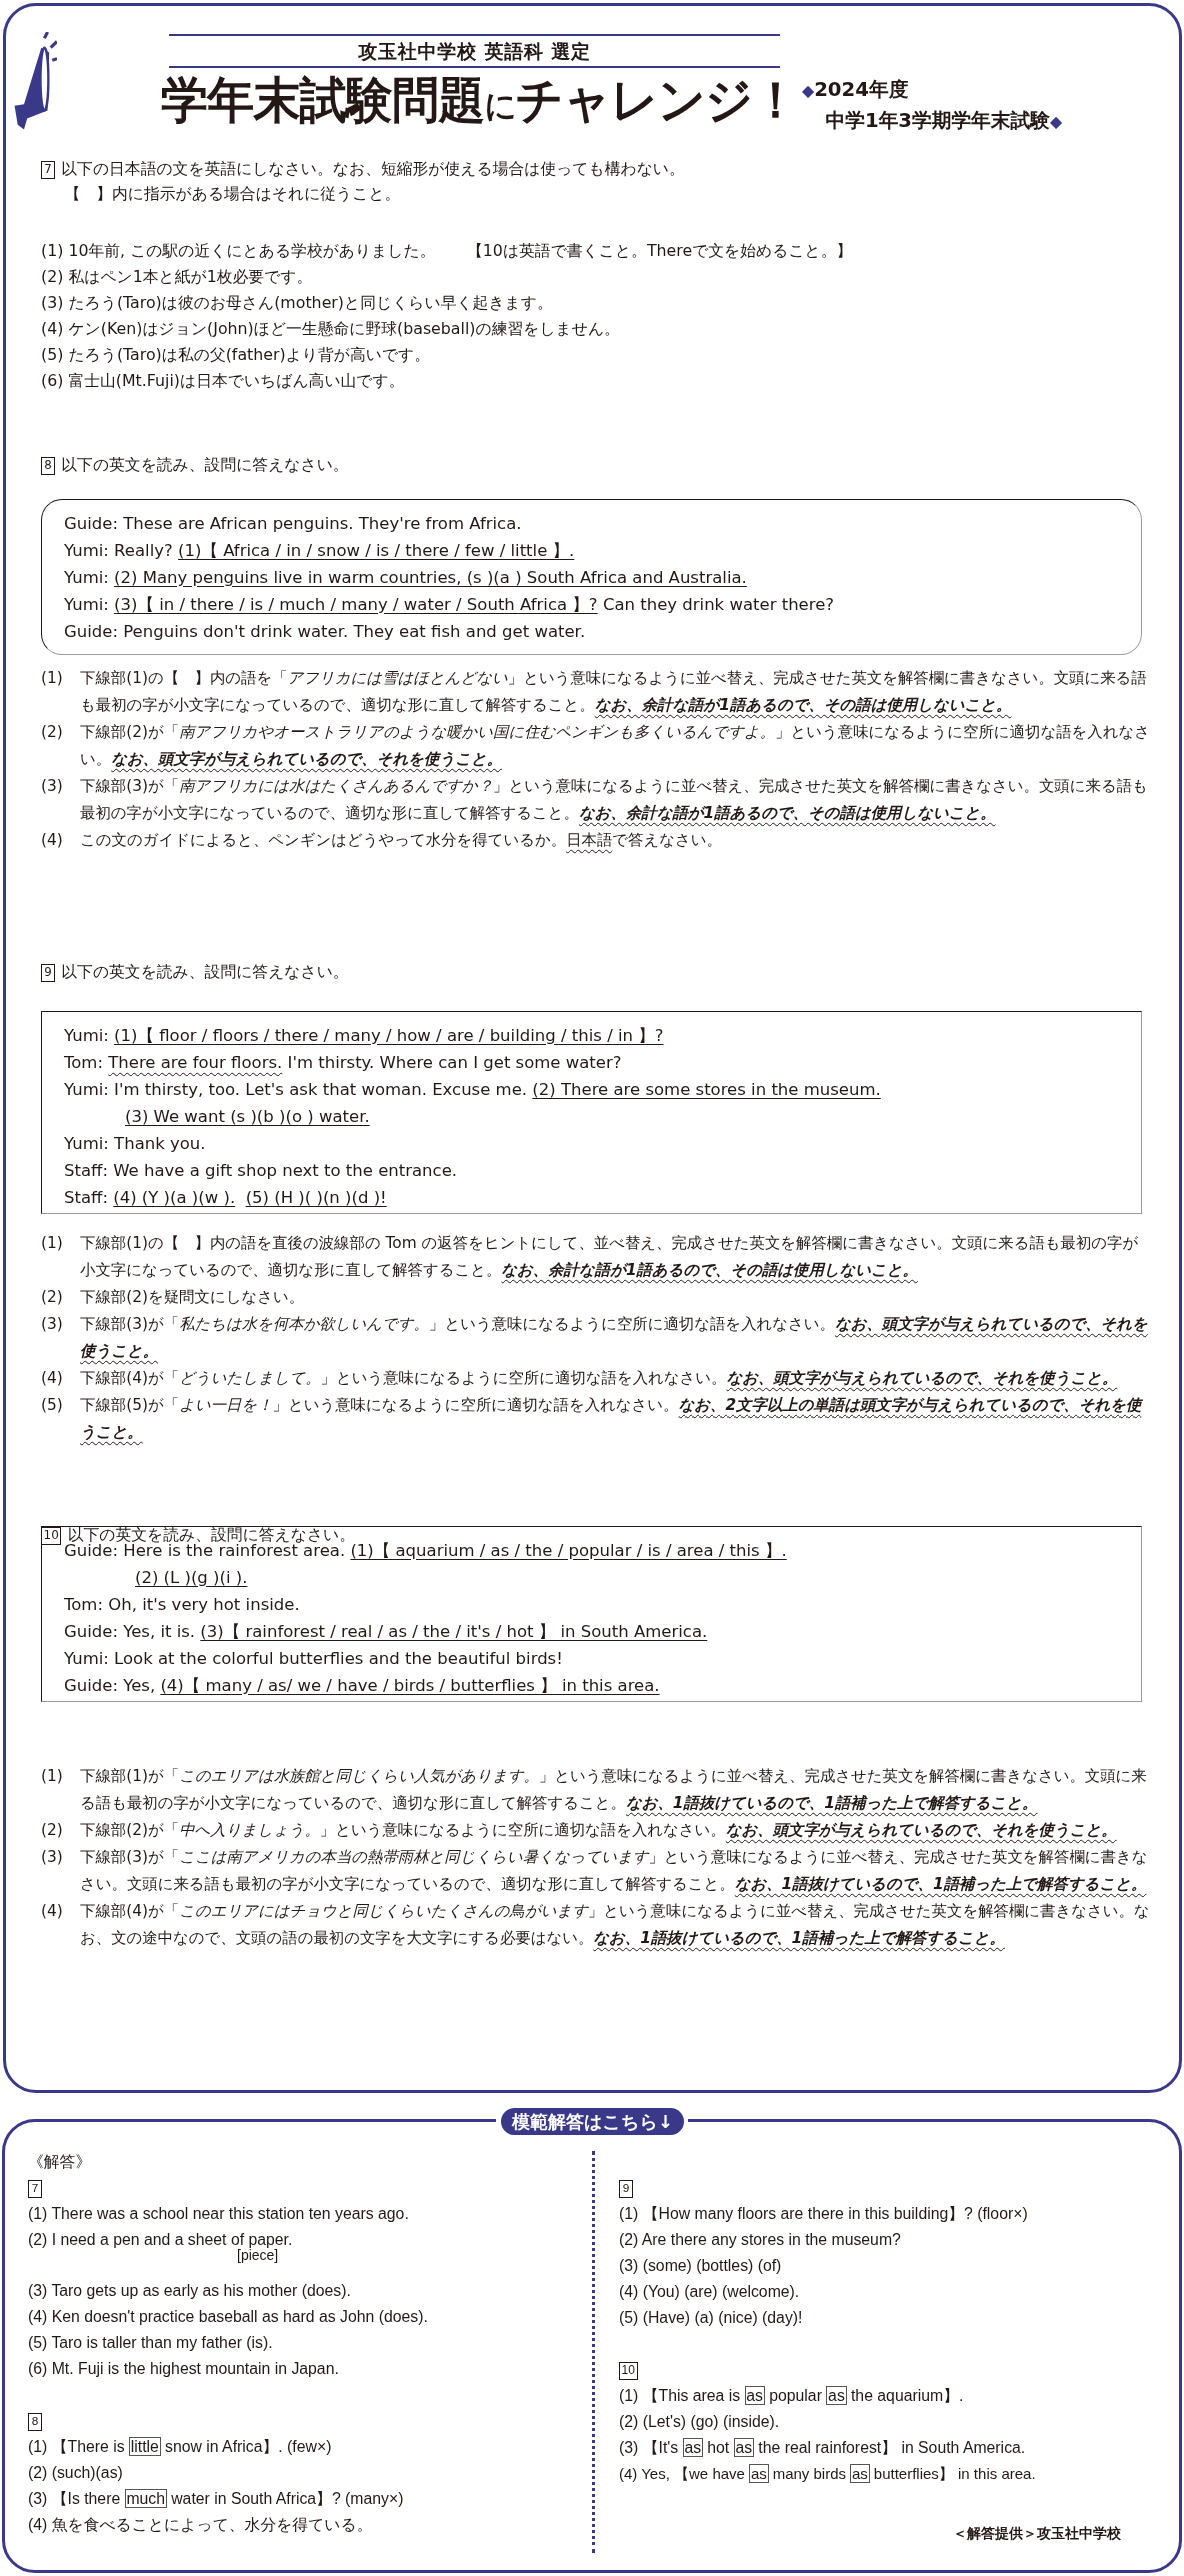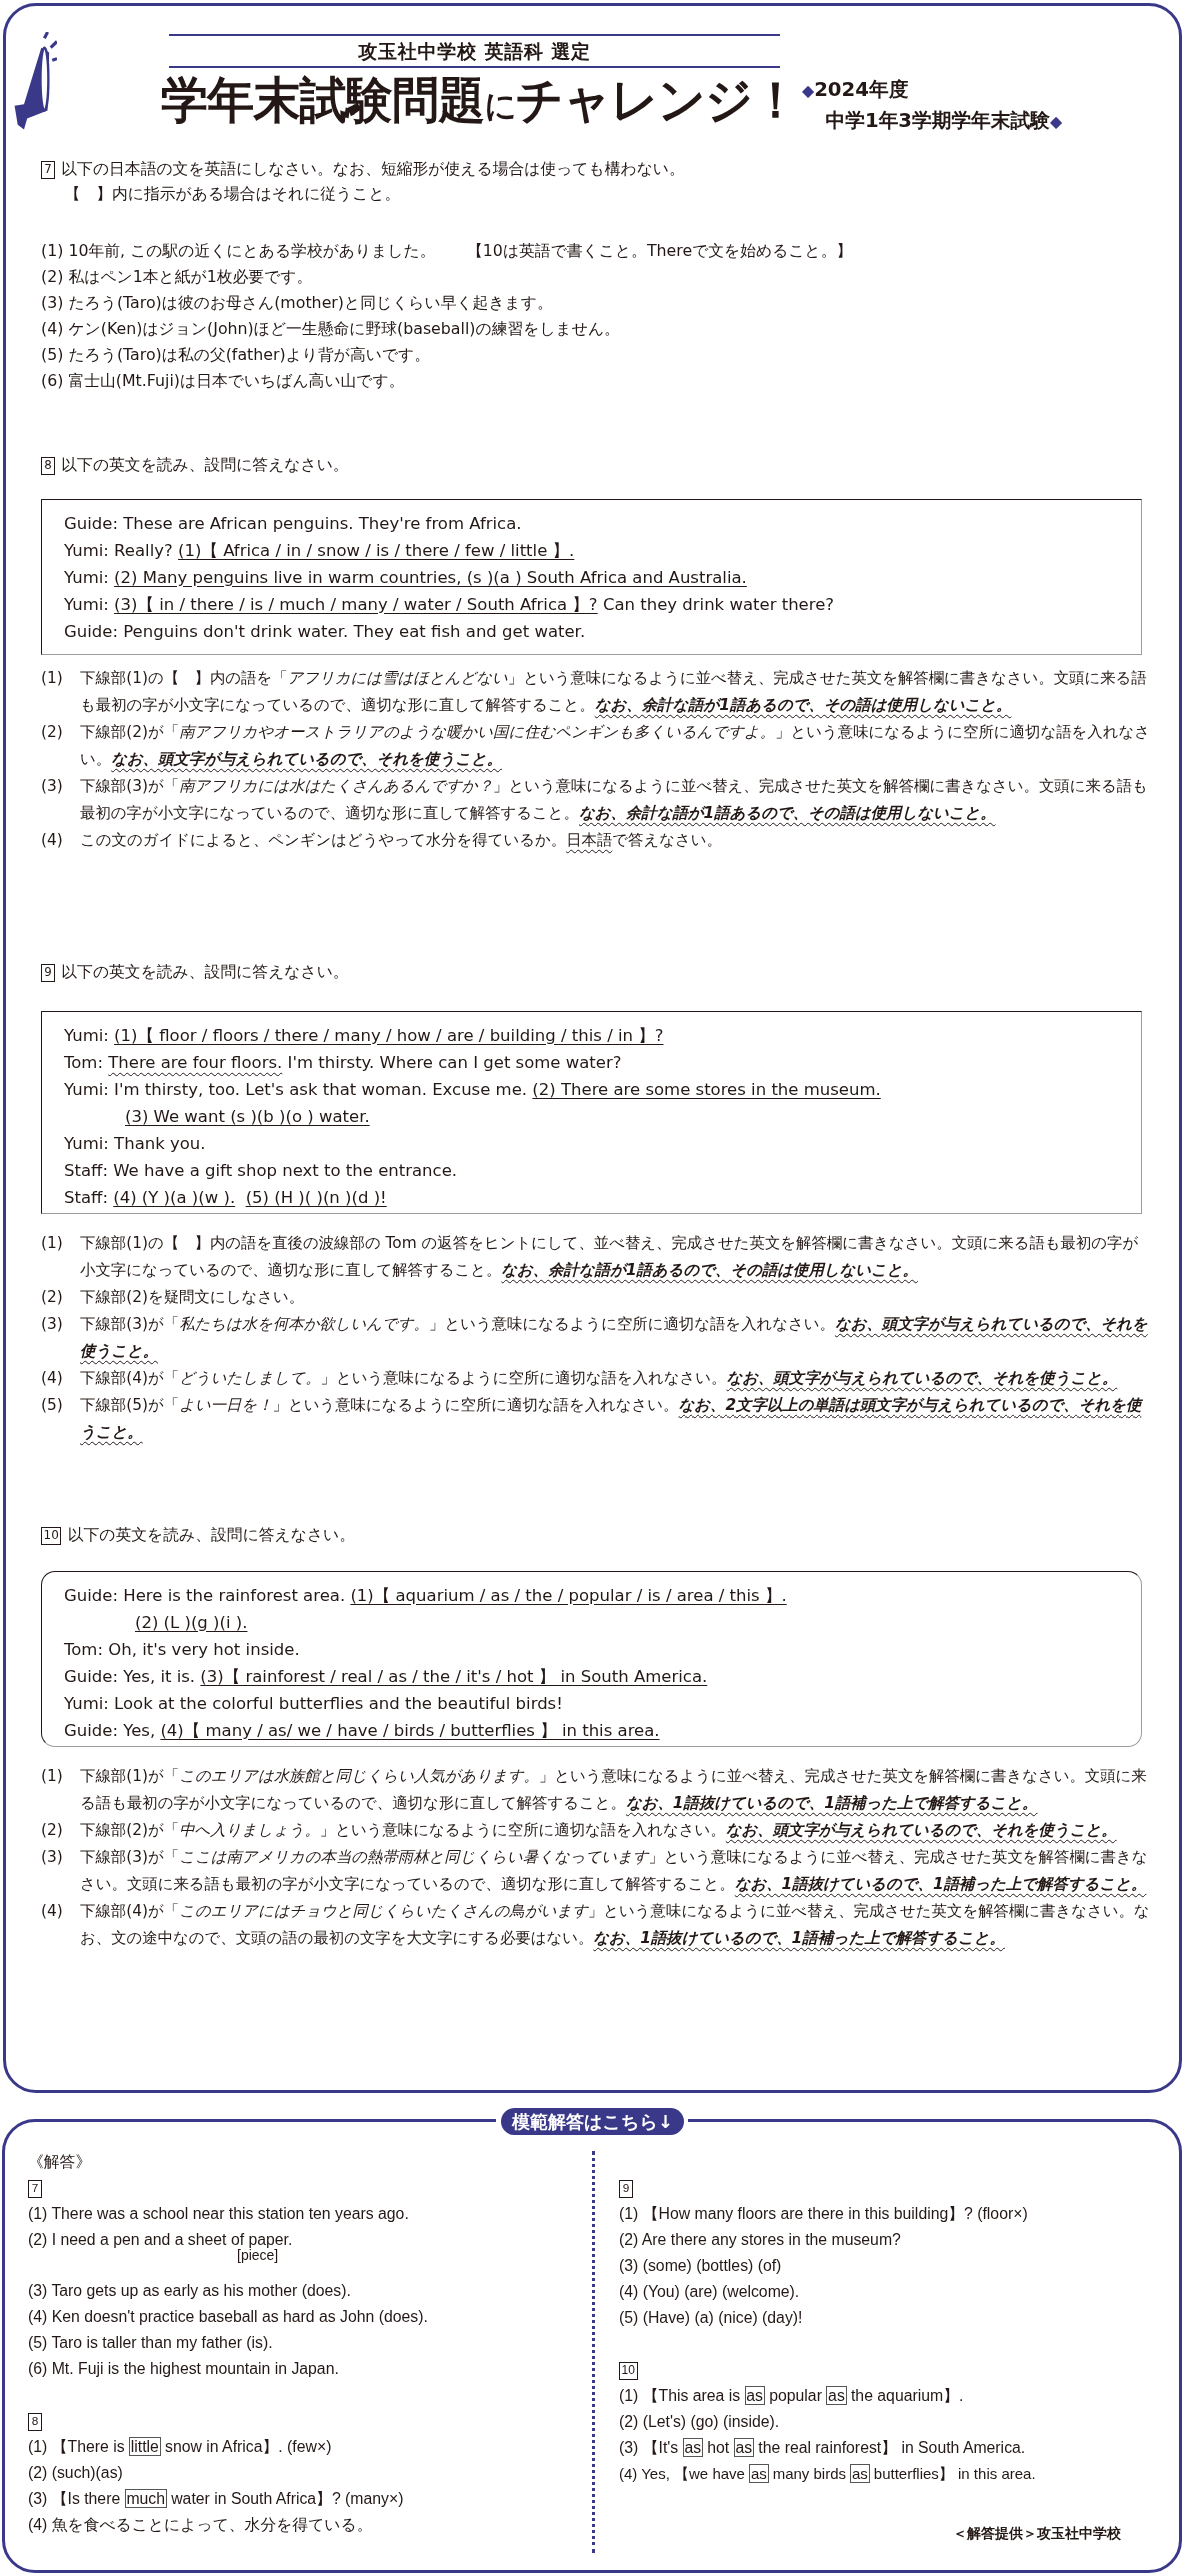--- a/index.html
+++ b/index.html
@@ -101,21 +101,21 @@
   <div class="ln"><span>(2)</span> <span>私はペン1本と紙が1枚必要です。</span></div>
   <div class="ln"><span>(3)</span> <span>たろう(Taro)は彼のお母さん(mother)と同じくらい早く起きます。</span></div>
   <div class="ln"><span>(4)</span> <span>ケン(Ken)はジョン(John)ほど一生懸命に野球(baseball)の練習をしません。</span></div>
   <div class="ln"><span>(5)</span> <span>たろう(Taro)は私の父(father)より背が高いです。</span></div>
   <div class="ln"><span>(6)</span> <span>富士山(Mt.Fuji)は日本でいちばん高い山です。</span></div>
 </div>
 
 <div class="sec-head" style="top:454px;">
   <span class="num-box">8</span><span>以下の英文を読み、設問に答えなさい。</span>
 </div>
-<div class="dialog-box" style="top:499px; height:156px;">
+<div class="dialog-box" style="top:499px; height:156px;border-radius:21px;">
   <div class="ln">Guide: These are African penguins.   They're from Africa.</div>
   <div class="ln"><span>Yumi: Really?  </span><span class="u">(1)【 Africa / in / snow / is / there / few / little 】.</span></div>
   <div class="ln"><span>Yumi: </span><span class="u">(2) Many penguins live in warm countries, (s    )(a    ) South Africa and Australia.</span></div>
   <div class="ln"><span>Yumi: </span><span class="u">(3)【 in / there / is / much / many / water / South Africa 】?</span><span>  Can they drink water there?</span></div>
   <div class="ln">Guide: Penguins don't drink water.   They eat fish and get water.</div>
 </div>
 <div class="instr" style="top:665px;">
   <div class="item">
       <span class="num">(1)</span>
       <span class="body"><span>下線部(1)の【　】内の語を「</span><span class="ital">アフリカには雪はほとんどない</span><span>」という意味になるように並べ替え、完成させた英文を解答欄に書きなさい。文頭に来る語も最初の字が小文字になっているので、適切な形に直して解答すること。</span><span class="bold-note">なお、余計な語が1語あるので、その語は使用しないこと。</span></span>
@@ -165,21 +165,21 @@
     </div>
   <div class="item">
       <span class="num">(5)</span>
       <span class="body"><span>下線部(5)が「</span><span class="ital">よい一日を！</span><span>」という意味になるように空所に適切な語を入れなさい。</span><span class="bold-note">なお、2文字以上の単語は頭文字が与えられているので、それを使うこと。</span></span>
     </div>
 </div>
 
 <div class="sec-head" style="top:1524px;">
   <span class="num-box small">10</span><span>以下の英文を読み、設問に答えなさい。</span>
 </div>
-<div class="dialog-box" style="top:1571px; height:176px;border-radius:14px;">
+<div class="dialog-box" style="top:1526px; height:176px;">
   <div class="ln"><span>Guide: Here is the rainforest area.   </span><span class="u">(1)【 aquarium / as / the / popular / is / area / this 】.</span></div>
   <div class="ln indent2"><span class="u">(2) (L    )(g    )(i    ).</span></div>
   <div class="ln">Tom: Oh, it's very hot inside.</div>
   <div class="ln"><span>Guide: Yes, it is.   </span><span class="u">(3)【 rainforest / real / as / the / it's / hot 】 in South America.</span></div>
   <div class="ln">Yumi: Look at the colorful butterflies and the beautiful birds!</div>
   <div class="ln"><span>Guide: Yes, </span><span class="u">(4)【 many / as/ we / have / birds / butterflies 】 in this area.</span></div>
 </div>
 <div class="instr" style="top:1763px;">
   <div class="item">
       <span class="num">(1)</span>

